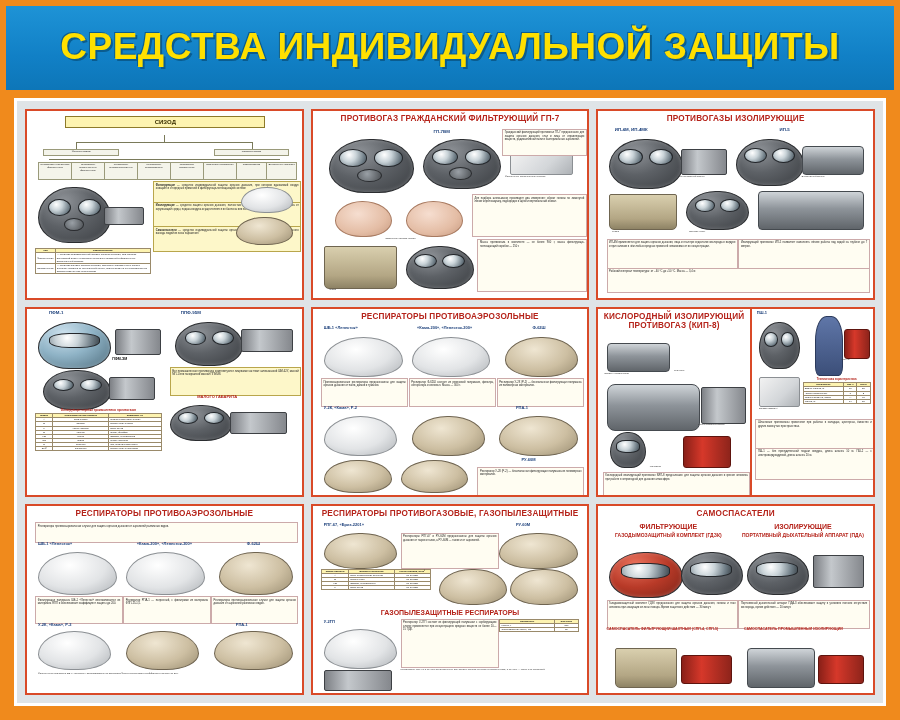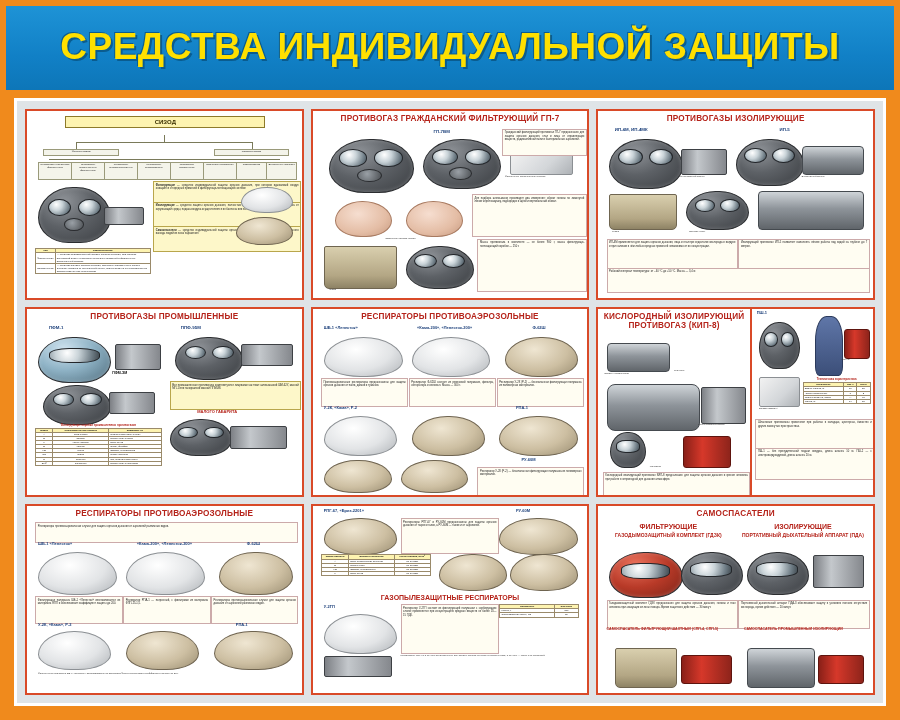--- a/index.html
+++ b/index.html
@@ -362,21 +362,20 @@
 
           <div class="cylinder" style="left:58%;top:38%;width:38%;height:22%;"></div>
 
           <div class="txtbox" style="left:3%;top:66%;width:46%;height:15%;">ИП-4М применяется для защиты органов дыхания, лица и глаз при недостатке кислорода в воздухе и при наличии в нём любых вредных примесей независимо от их концентрации.</div>
           <div class="txtbox" style="left:51%;top:66%;width:46%;height:15%;">Изолирующий противогаз ИП-5 позволяет выполнять лёгкие работы под водой на глубине до 7 метров.</div>
           <div class="txtbox" style="left:3%;top:83%;width:94%;height:12%;">Рабочий интервал температуры: от −40 °C до +50 °C. Масса — 3,4 кг.</div>
         </div>
       </div>
 
       <div class="panel">
-        <div class="panel-title">ПРОТИВОГАЗЫ ПРОМЫШЛЕННЫЕ</div>
         <div class="panel-body">
 
           <div class="lbl" style="left:8%;top:1%;">ПФМ-1</div>
           <div class="lbl" style="left:56%;top:1%;">ППФ-95М</div>
 
           <div class="mask" style="left:4%;top:8%;width:26%;height:26%;">
             <div class="face" style="background:radial-gradient(ellipse at 35% 25%, #cfe3ef 0%, #8fb3c6 45%, #4f6d7d 100%);"></div>
             <div class="eye" style="left:16%;top:24%;width:68%;height:30%;border-radius:40%;"></div>
           </div>
           <div class="canister" style="left:32%;top:12%;width:16%;height:14%;"></div>
@@ -597,20 +596,21 @@
 
           <div class="respirator" style="left:4%;top:64%;width:26%;height:22%;"></div>
           <div class="halfmask" style="left:36%;top:64%;width:26%;height:22%;"></div>
           <div class="halfmask" style="left:68%;top:64%;width:28%;height:22%;"></div>
 
           <div class="tiny" style="left:4%;top:88%;width:92%;">Фильтрующая полумаска ШБ-1 «Лепесток» изготавливается из материала ФПП и обеспечивает коэффициент защиты до 200.</div>
         </div>
       </div>
 
       <div class="panel">
+        <div class="panel-title">РЕСПИРАТОРЫ ПРОТИВОГАЗОВЫЕ, ГАЗОПЫЛЕЗАЩИТНЫЕ</div>
         <div class="panel-body">
 
           <div class="lbl" style="left:4%;top:1%;font-size:4px;">РПГ-67, «Бриз-2201»</div>
           <div class="lbl" style="left:74%;top:1%;font-size:4px;">РУ-60М</div>
 
           <div class="halfmask" style="left:4%;top:7%;width:26%;height:20%;"></div>
           <div class="txtbox" style="left:32%;top:7%;width:34%;height:18%;">Респираторы РПГ-67 и РУ-60М предназначены для защиты органов дыхания от паров и газов, а РУ-60М — также и от аэрозолей.</div>
           <div class="halfmask" style="left:68%;top:7%;width:28%;height:20%;"></div>
 
           <div class="tblwrap" style="left:3%;top:28%;width:40%;">

